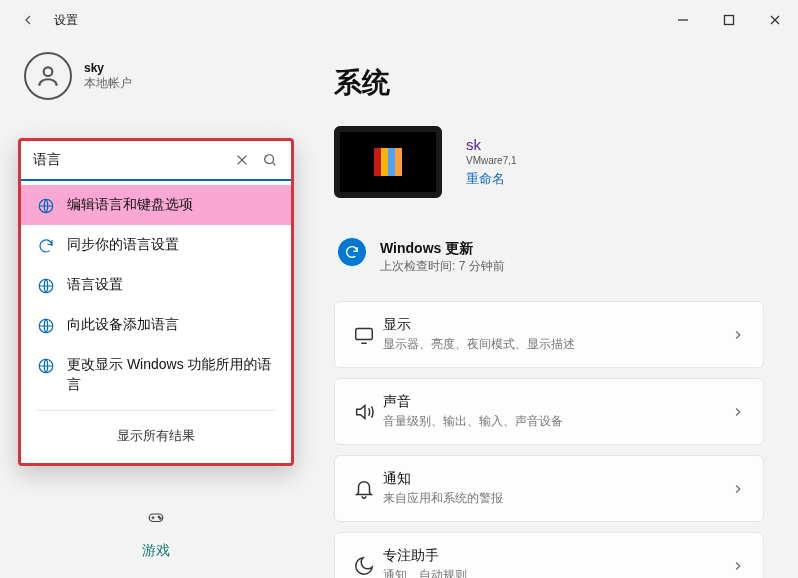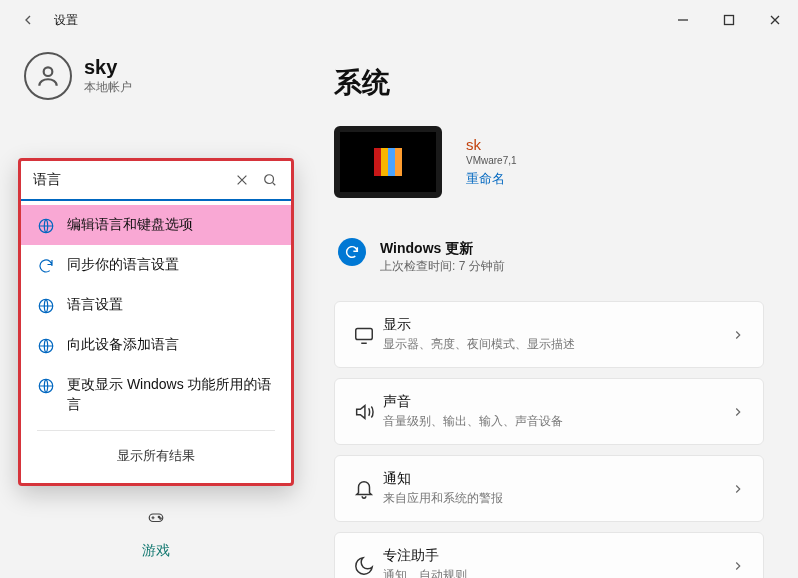--- a/index.html
+++ b/index.html
@@ -12,24 +12,24 @@
   .window-controls { display:flex; }
   .window-controls div { width:46px; height:40px; display:flex; align-items:center; justify-content:center; color:#333; }
 
   .content { display:flex; padding: 0 6px; }
 
   .sidebar { width: 300px; padding: 4px 8px 0 8px; position: relative; }
 
   .account { display:flex; align-items:center; gap:12px; padding: 8px 10px 18px 10px; }
   .avatar-circle { width:48px; height:48px; border:2px solid #555; border-radius:50%; display:flex; align-items:center; justify-content:center; color:#555; }
   .avatar-circle svg { width:26px; height:26px; }
-  .account-name { font-size:20px; color:#111; font-weight:600; }
+  .account-name { font-size:12px; color:#111; font-weight:600; }
   .account-sub { font-size:12px; color:#666; }
 
-  .search-panel { position:absolute; left:12px; right:12px; top:98px; background:#fff; border-radius:4px; box-shadow: 0 8px 24px rgba(0,0,0,.2); z-index:10; padding-bottom:8px; border:3px solid #d6343b;margin-top:20px; }
+  .search-panel { position:absolute; left:12px; right:12px; top:98px; background:#fff; border-radius:4px; box-shadow: 0 8px 24px rgba(0,0,0,.2); z-index:10; padding-bottom:8px; border:3px solid #d6343b; }
   .search-input-row { display:flex; align-items:center; height:40px; border-bottom:2px solid #0067c0; padding:0 12px; gap:10px; }
   .search-input { flex:1; border:none; outline:none; font-size:14px; color:#111; background:transparent; }
   .icon-btn { width:18px; height:18px; display:flex; align-items:center; justify-content:center; color:#555; }
 
   .suggestions { padding: 4px 0; }
   .sugg-item { display:flex; align-items:flex-start; gap:12px; padding:10px 16px; font-size:14px; color:#111; }
   .sugg-item:first-child { background:#f9a8d4; }
   .sugg-ico { width:18px; height:18px; color:#0067c0; margin-top:2px; flex-shrink:0; }
   .sugg-text { line-height:1.4; }
   .sugg-divider { height:1px; background:#e5e5e5; margin:6px 16px; }
@@ -38,21 +38,21 @@
   .nav-items { margin-top: 380px; }
   .nav-item { display:flex; align-items:center; gap:16px; padding:10px 14px; font-size:14px; color:#0f766e; border-radius:6px;flex-direction:column; }
   .nav-icon { width:18px; height:18px; color:#444; }
 
   .main { flex:1; padding: 24px 28px 0 28px; }
   .page-title { font-size:28px; font-weight:600; color:#111; margin-bottom:24px; }
 
   .device-row { display:flex; align-items:center; gap:24px; margin-bottom:22px; }
   .device-thumb { width:108px; height:72px; background:#000; border-radius:6px; border:6px solid #1a1a1a; position:relative; overflow:hidden; }
   .device-thumb::after{ content:""; position:absolute; left:50%; top:50%; width:28px; height:28px; transform:translate(-50%,-50%); background:linear-gradient(90deg,#c81818 0 25%,#f7b500 25% 50%,#4aa3ff 50% 75%,#ff9d2f 75% 100%); }
-  .dev-name { font-size:15px; color:#c2410c; }
+  .dev-name { font-size:15px; color:#4c1d95; }
   .dev-model { font-size:10px; color:#555; margin-top:2px; }
   .dev-rename { font-size:13px; color:#0067c0; margin-top:4px; display:inline-block; }
 
   .sync-row { display:flex; align-items:center; gap:14px; padding:8px 4px 8px 4px; margin-bottom:18px; }
   .sync-ico { width:28px; height:28px; border-radius:50%; background:#0078d4; display:flex; align-items:center; justify-content:center; color:#fff; }
   .sync-title { font-size:14px; color:#111; font-weight:600;margin-top:12px; }
   .sync-sub { font-size:12px; color:#666; }
 
   .cards { display:flex; flex-direction:column; gap:10px; }
   .card { background:#fdfdfd; border:1px solid #e5e5e5; border-radius:6px; padding:14px 18px; display:flex; align-items:center; gap:8px; }

